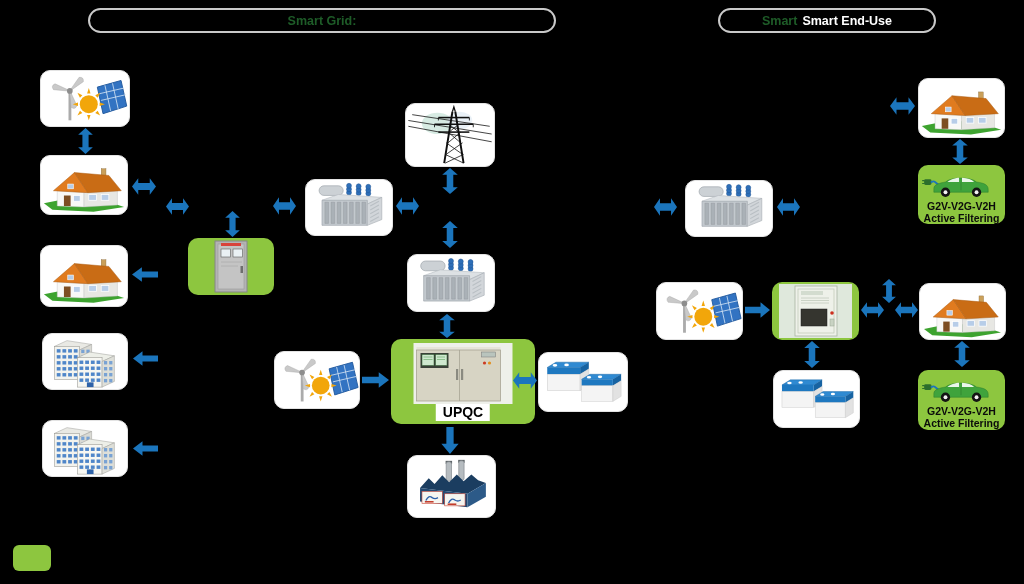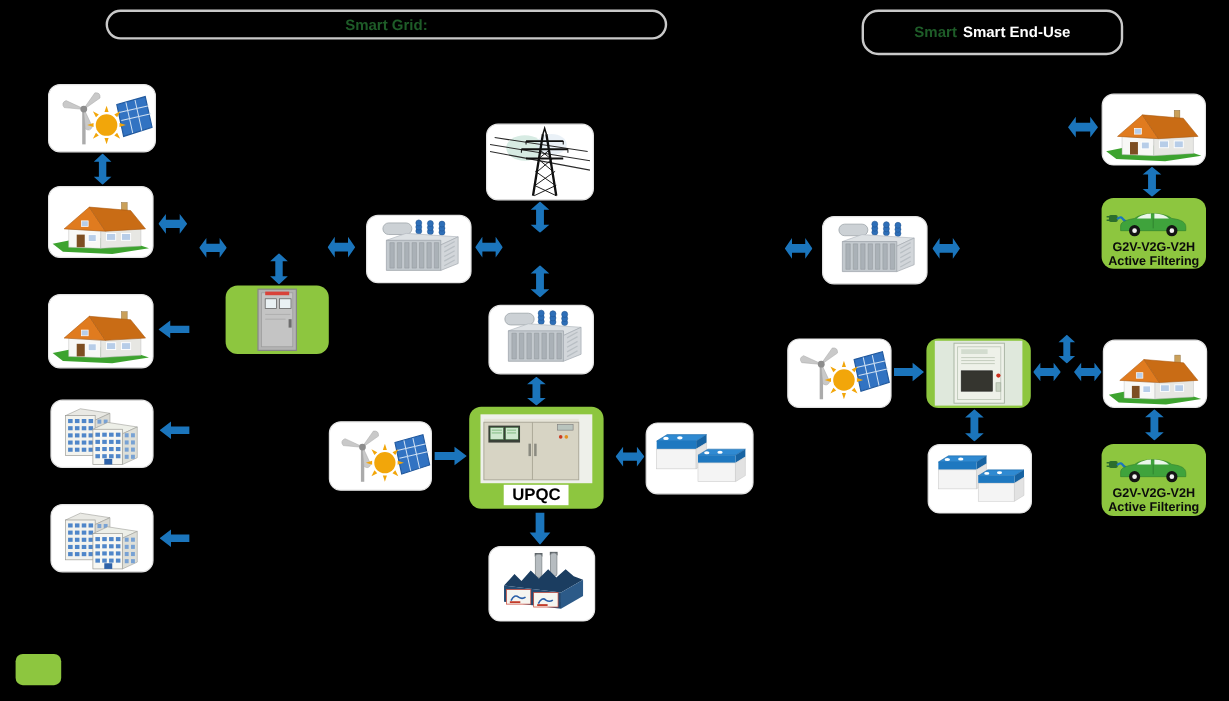--- a/index.html
+++ b/index.html
@@ -25,21 +25,21 @@
 </style>
 </head>
 <body>
 
 <div id="stage">
 
   <div class="title-pill" style="left:88px;top:8px;width:468px;height:25px;">
     <span class="title-prefix">Smart Grid:</span>
   </div>
 
-  <div class="title-pill" style="left:718px;top:8px;width:218px;height:38px;">
+  <div class="title-pill" style="left:718px;top:8px;width:218px;height:25px;">
     <span class="title-prefix">Smart</span>
     <span>Smart End-Use</span>
   </div>
 
   <div>
       <div class="node white" style="left: 40px; top: 70px; width: 90px; height: 57px;">
         <div class="icon">
           <svg viewBox="0 0 90 58">
  <rect x="27.6" y="20" width="3" height="32" fill="#ababab"></rect>
  <g transform="translate(29,21)">
@@ -350,21 +350,21 @@
             <polygon points="66.0,35.0 60.4,33.2 60.4,36.8" fill="#f2a60a"></polygon>
             <polygon points="61.0,47.0 58.3,41.8 55.8,44.3" fill="#f2a60a"></polygon>
             <polygon points="49.0,52.0 50.8,46.4 47.2,46.4" fill="#f2a60a"></polygon>
             <polygon points="37.0,47.0 42.2,44.3 39.7,41.8" fill="#f2a60a"></polygon>
             <polygon points="32.0,35.0 37.6,36.8 37.6,33.2" fill="#f2a60a"></polygon>
             <polygon points="37.0,23.0 39.7,28.2 42.2,25.7" fill="#f2a60a"></polygon>
             <circle cx="49" cy="35" r="9.5" fill="#f2a60a"></circle>
           </svg>
         </div>
       </div>
-      <div class="node green" style="left: 391px; top: 339px; width: 112px; height: 85px; background: rgb(141, 198, 63);">
+      <div class="node green" style="left: 391px; top: 339px; width: 144px; height: 85px; background: rgb(141, 198, 63);">
         <div class="icon">
           <svg viewBox="0 0 119 85">
  <rect x="10" y="4" width="99" height="61" fill="#eef0ea"></rect>
  <rect x="13" y="8" width="84" height="4" fill="#e6e4d8"></rect>
  <rect x="13" y="11" width="84" height="51" fill="#d7d4c4" stroke="#a7a494" stroke-width="0.8"></rect>
  <line x1="56" y1="11" x2="56" y2="62" stroke="#a7a494" stroke-width="0.8"></line>
  <rect x="17" y="14" width="28" height="15" fill="#3a4038"></rect>
  <rect x="18.5" y="15.5" width="12" height="11" fill="#cfe8cf" stroke="#2a5a2a" stroke-width="0.5"></rect>
  <rect x="32" y="15.5" width="11.5" height="11" fill="#cfe8cf" stroke="#2a5a2a" stroke-width="0.5"></rect>
  <path d="M20,18 h9 M20,20.5 h9 M33.5,18 h8 M33.5,20.5 h8" stroke="#6fae6f" stroke-width="0.7"></path>

